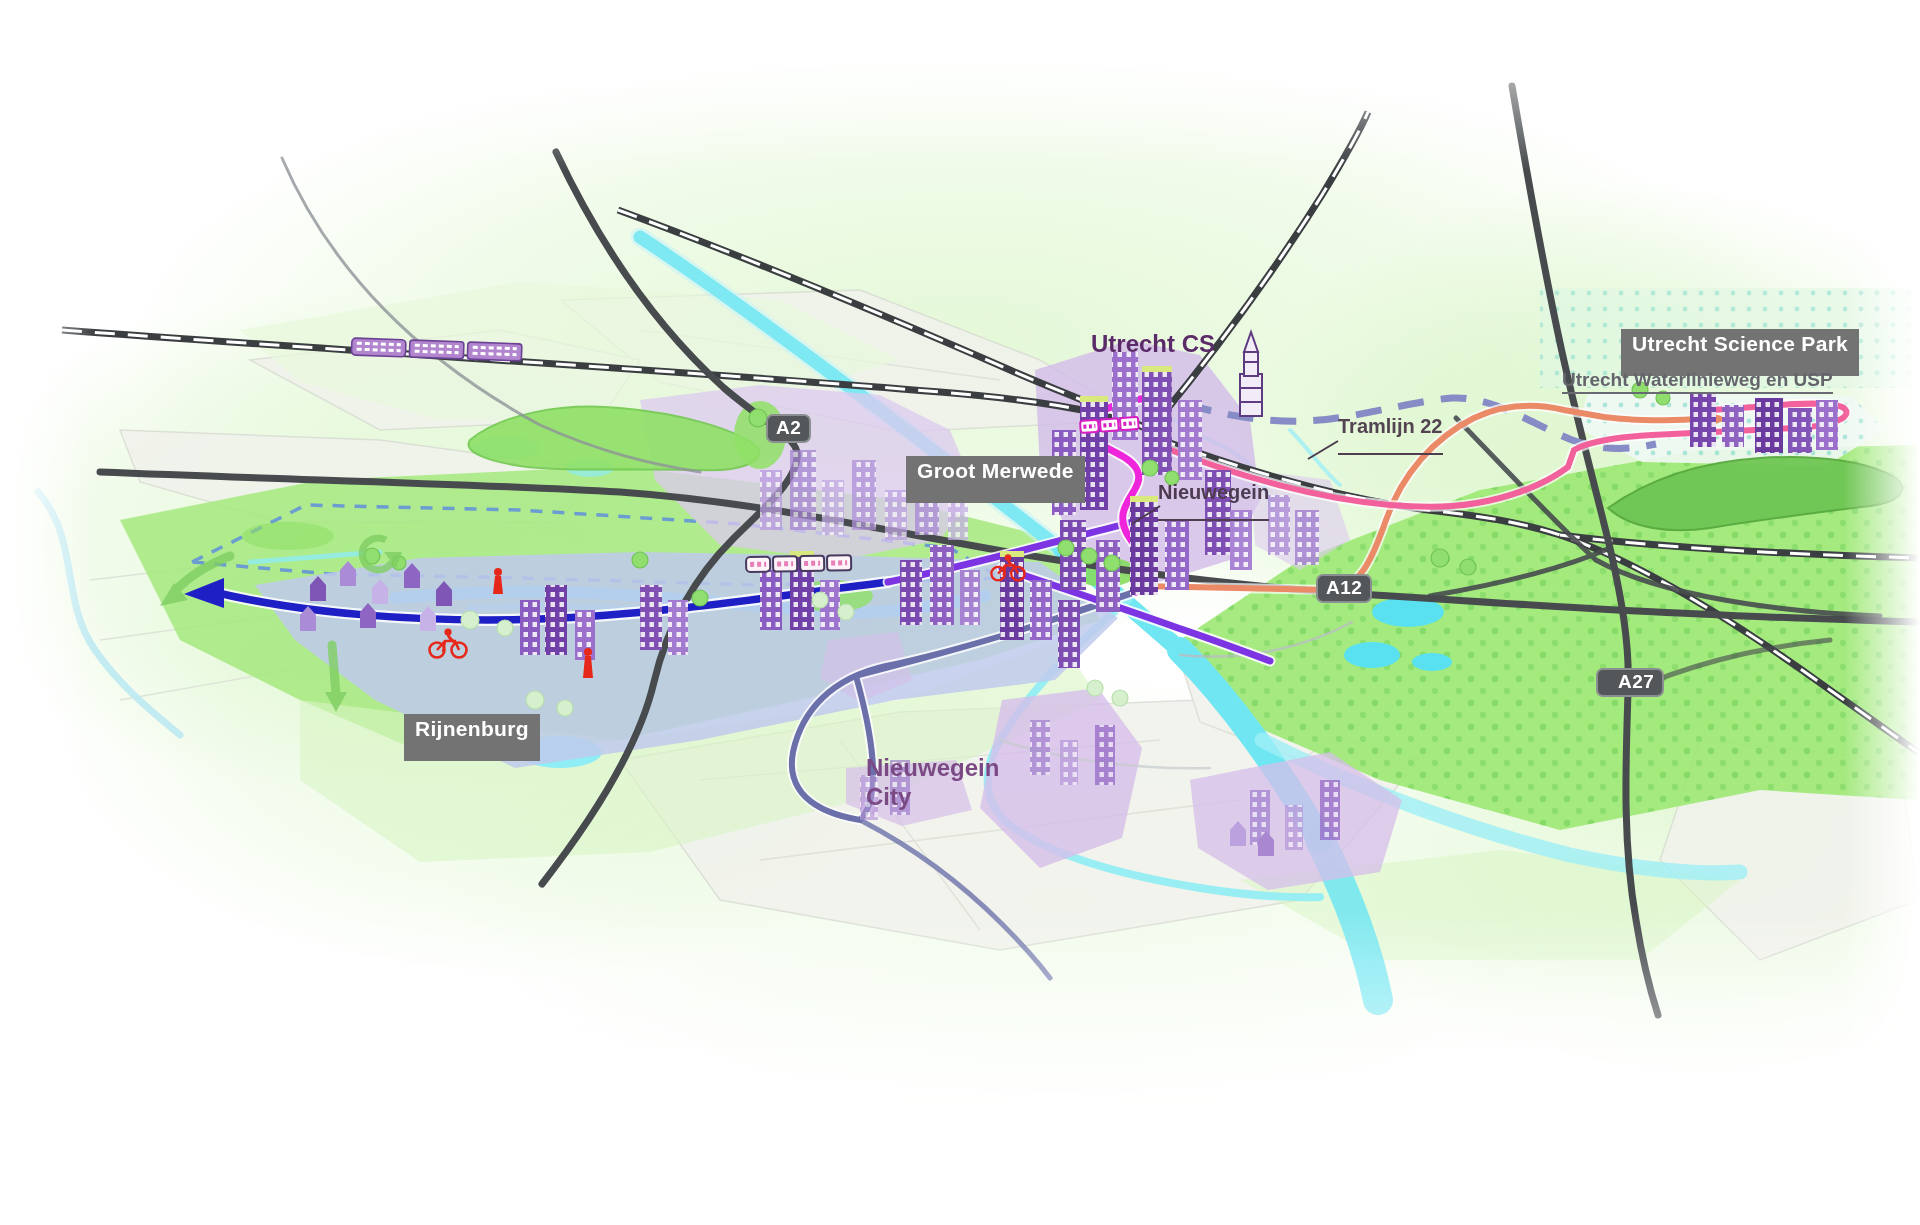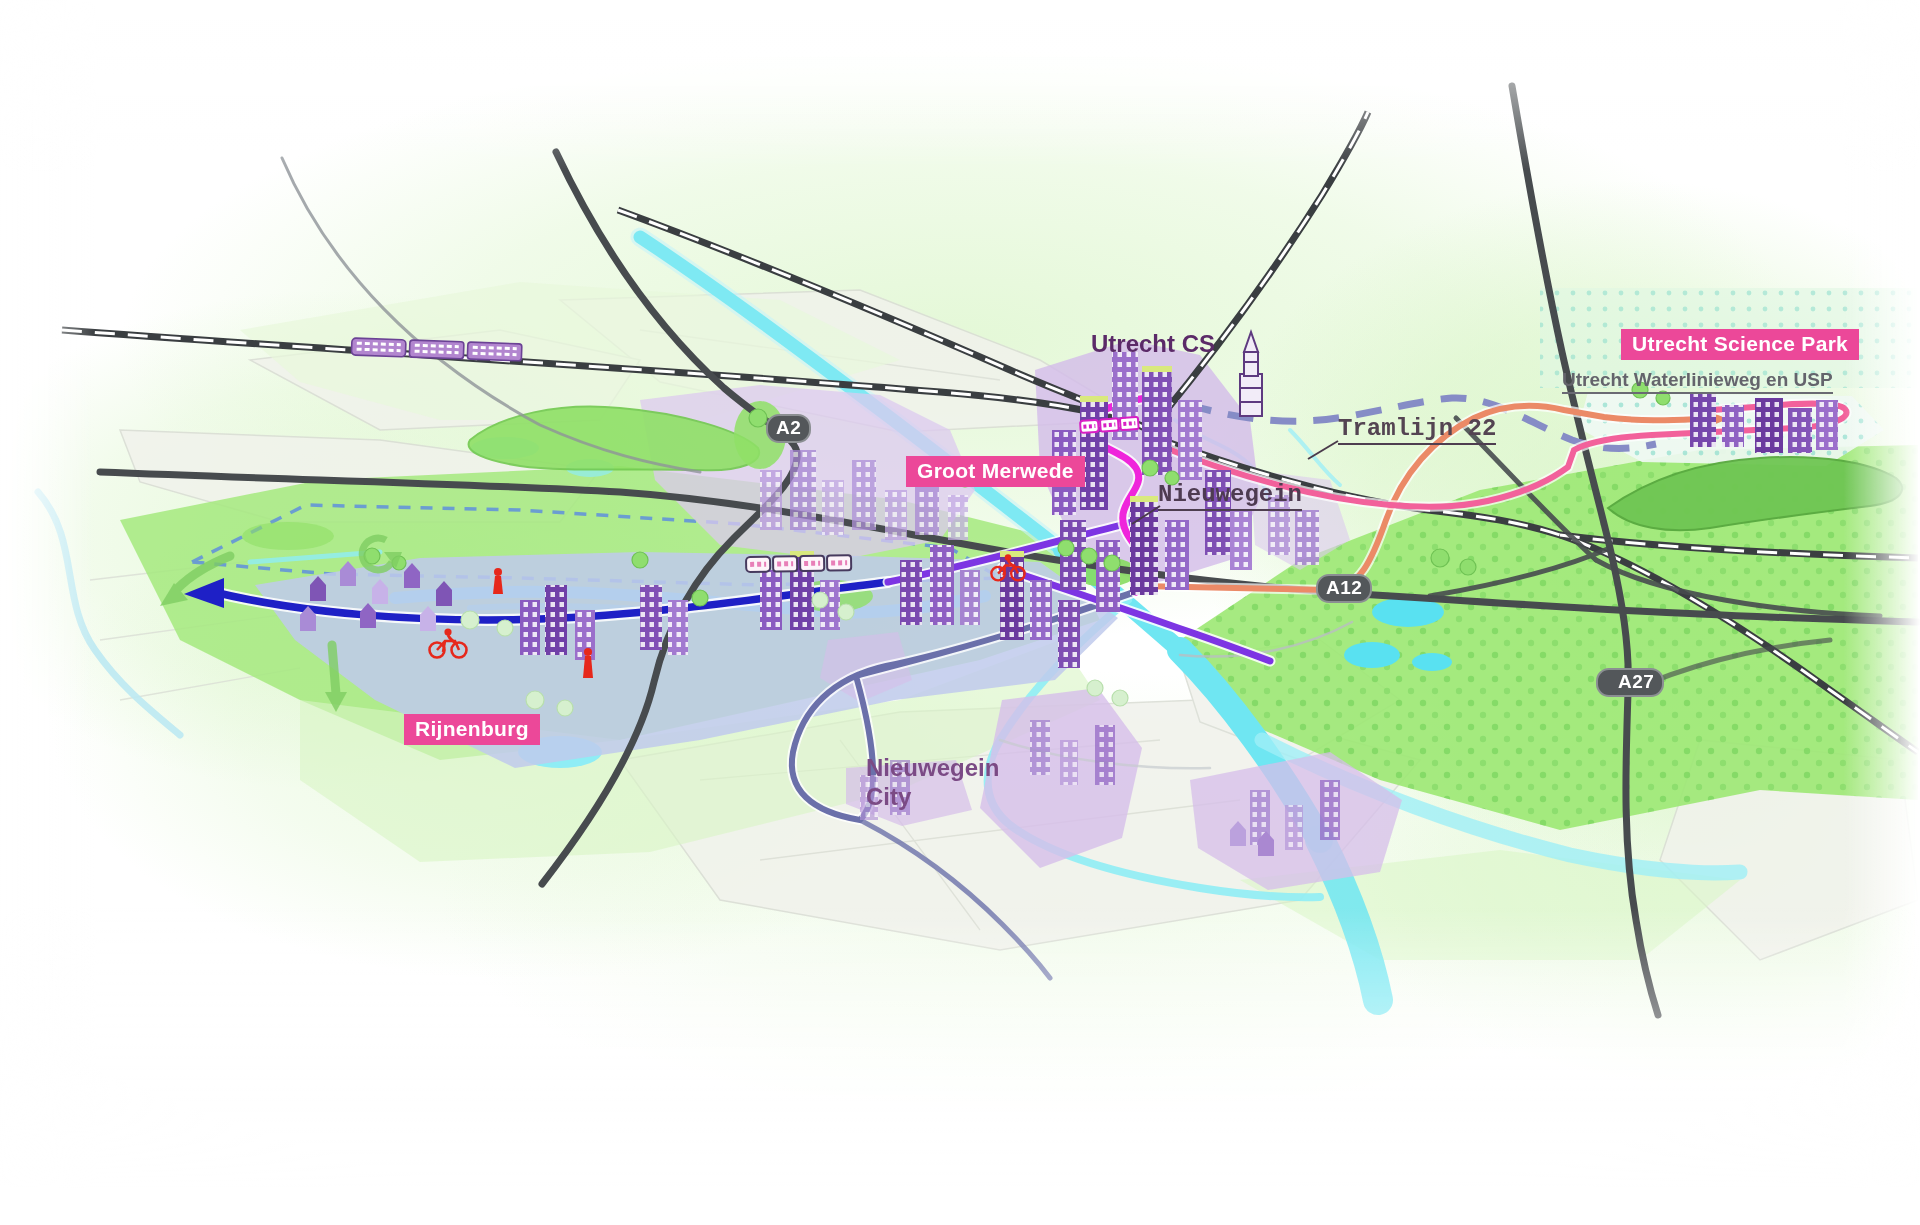--- a/index.html
+++ b/index.html
@@ -8,31 +8,31 @@
   #map-art{position:absolute;left:0;top:0;}
   
   #vignette{position:absolute;inset:0;pointer-events:none;
     background:
       linear-gradient(to bottom, #fff 0%, rgba(255,255,255,0) 14%),
       linear-gradient(to top, #fff 3%, rgba(255,255,255,0) 26%),
       linear-gradient(to right, #fff 0%, rgba(255,255,255,0) 5%),
       linear-gradient(to left, #fff 0%, rgba(255,255,255,0) 4%),
       radial-gradient(115% 95% at 50% 44%, rgba(255,255,255,0) 60%, rgba(255,255,255,.45) 82%, rgba(255,255,255,.85) 97%);}
   .lbl{position:absolute;white-space:nowrap;font-weight:bold;}
-  .box-label{background:#ec4899;color:#fff;font-size:21px;padding:3px 11px 4px;letter-spacing:.3px;}
+  .box-label{background:#737373;color:#fff;font-size:21px;padding:3px 11px 20px;letter-spacing:.3px;}
   #lbl-usp{left:1621px;top:329px;}
   #lbl-groot-merwede{left:906px;top:456px;}
   #lbl-rijnenburg{left:404px;top:714px;}
   #lbl-utrecht-cs{left:1091px;top:330px;font-size:24px;color:#5B2A68;}
   #lbl-nieuwegein{left:866px;top:742px;font-size:24px;color:#7B4A85;line-height:1.22;margin-top:11px;}
-  .pointer-label{font-size:24px;color:#544452;border-bottom:2.5px solid #4E3E50;padding-bottom:1px;font-family:Liberation Mono, monospace;}
+  .pointer-label{font-size:20px;color:#544452;border-bottom:2.5px solid #4E3E50;padding-bottom:15px;}
   #lbl-tramlijn22{left:1338px;top:415px;}
   #lbl-merwedelijn{left:1158px;top:481px;color:#4E3B51;}
   #lbl-busroute{left:1562px;top:369px;font-size:19px;color:#64646C;border-bottom:2.5px solid #6A6A73;padding-bottom:1px;font-weight:bold;position:absolute;white-space:nowrap;}
-  .hwy{position:absolute;background:#53575A;color:#fff;border:2px solid #8B8F92;border-radius:13px;
+  .hwy{position:absolute;background:#53575A;color:#fff;border:2px solid #8B8F92;border-radius:7px;
        font-size:19px;font-weight:bold;padding:1px 8px 2px;letter-spacing:.5px;}
   #hwy-a2{left:766px;top:414px;}
   #hwy-a12{left:1316px;top:574px;}
   #hwy-a27{left:1596px;top:668px;padding-left:20px;}
 </style>
 </head>
 <body>
 
 <div id="stage">
 

